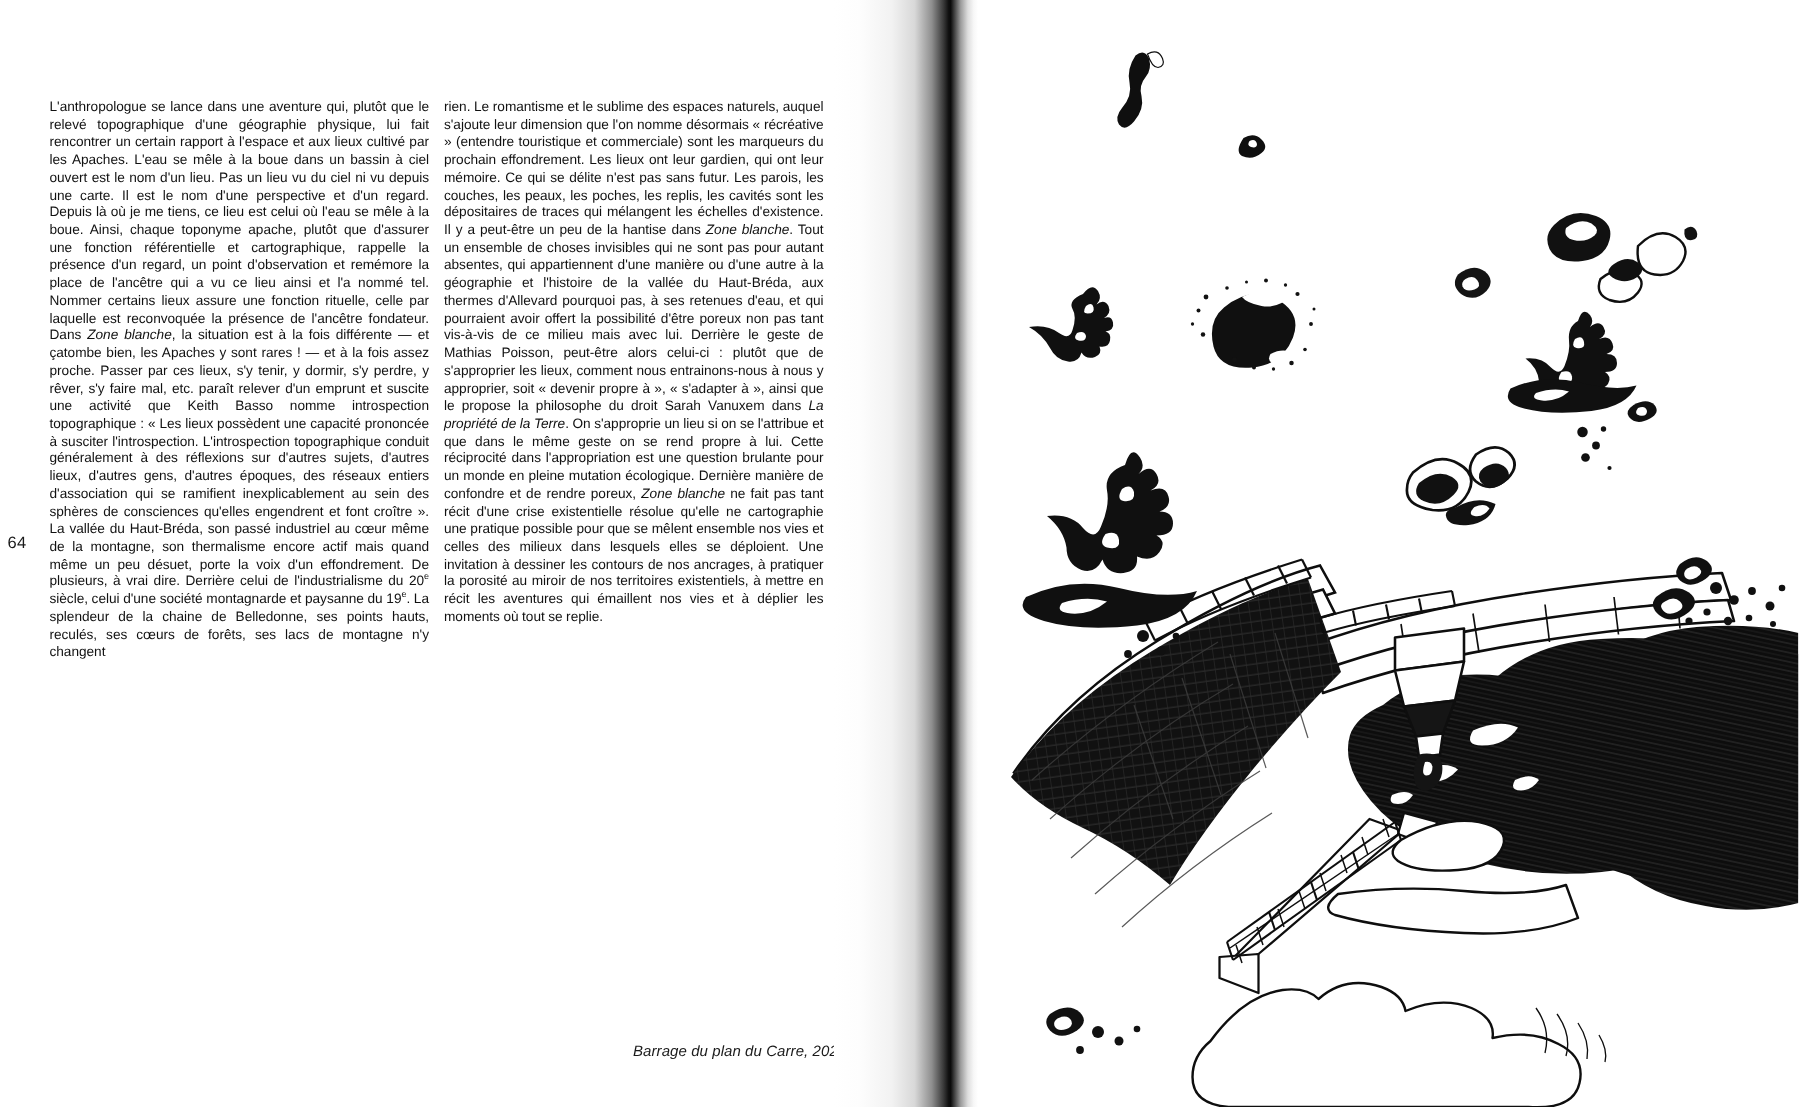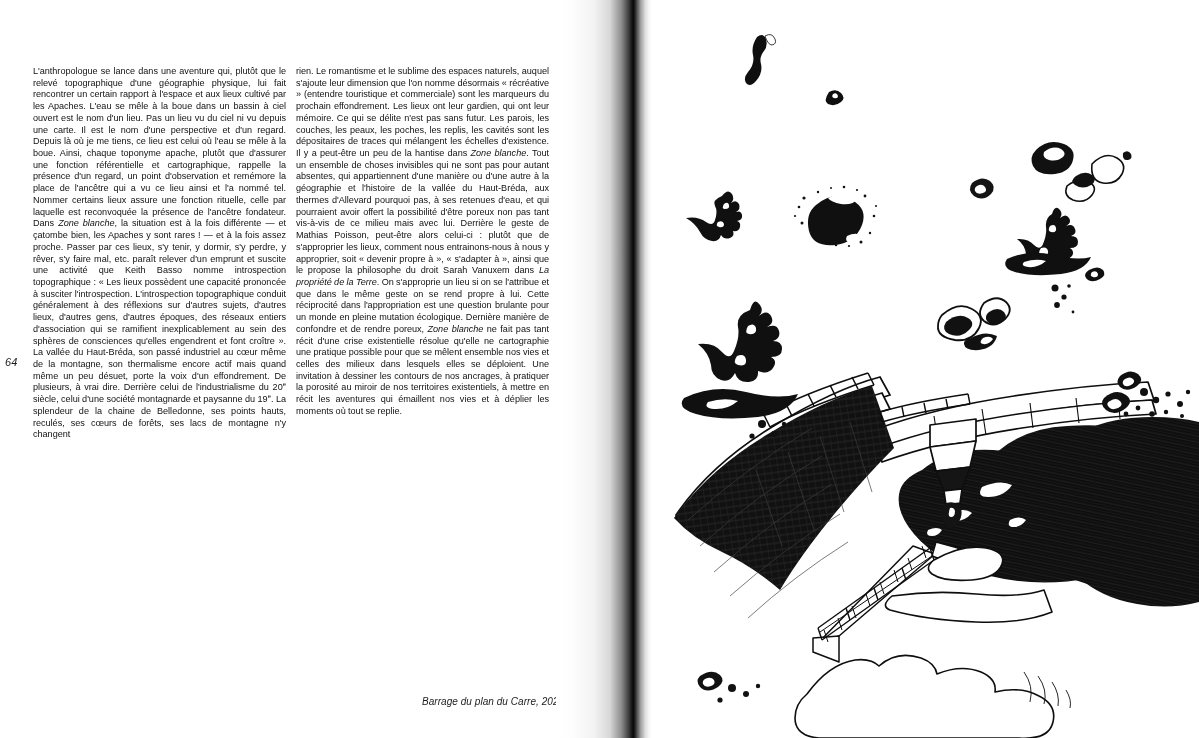--- a/index.html
+++ b/index.html
@@ -40,21 +40,21 @@
   }
 
   
   .folio {
     position: absolute;
     font-size: 11px;
     color: #1a1a1a;
     letter-spacing: .2px;
     line-height: 1;
   }
-  .folio-left  { left: 5px;  top: 357px; font-style: italic; }
+  .folio-left  { left: 5px;  top: 357px; }
   .folio-right { right: 7px; top: 357px; }
 
   
   .page-left {
     position: absolute;
     left: 0; top: 0;
     width: 556px; height: 738px;
   }
   .textblock {
     position: absolute;

